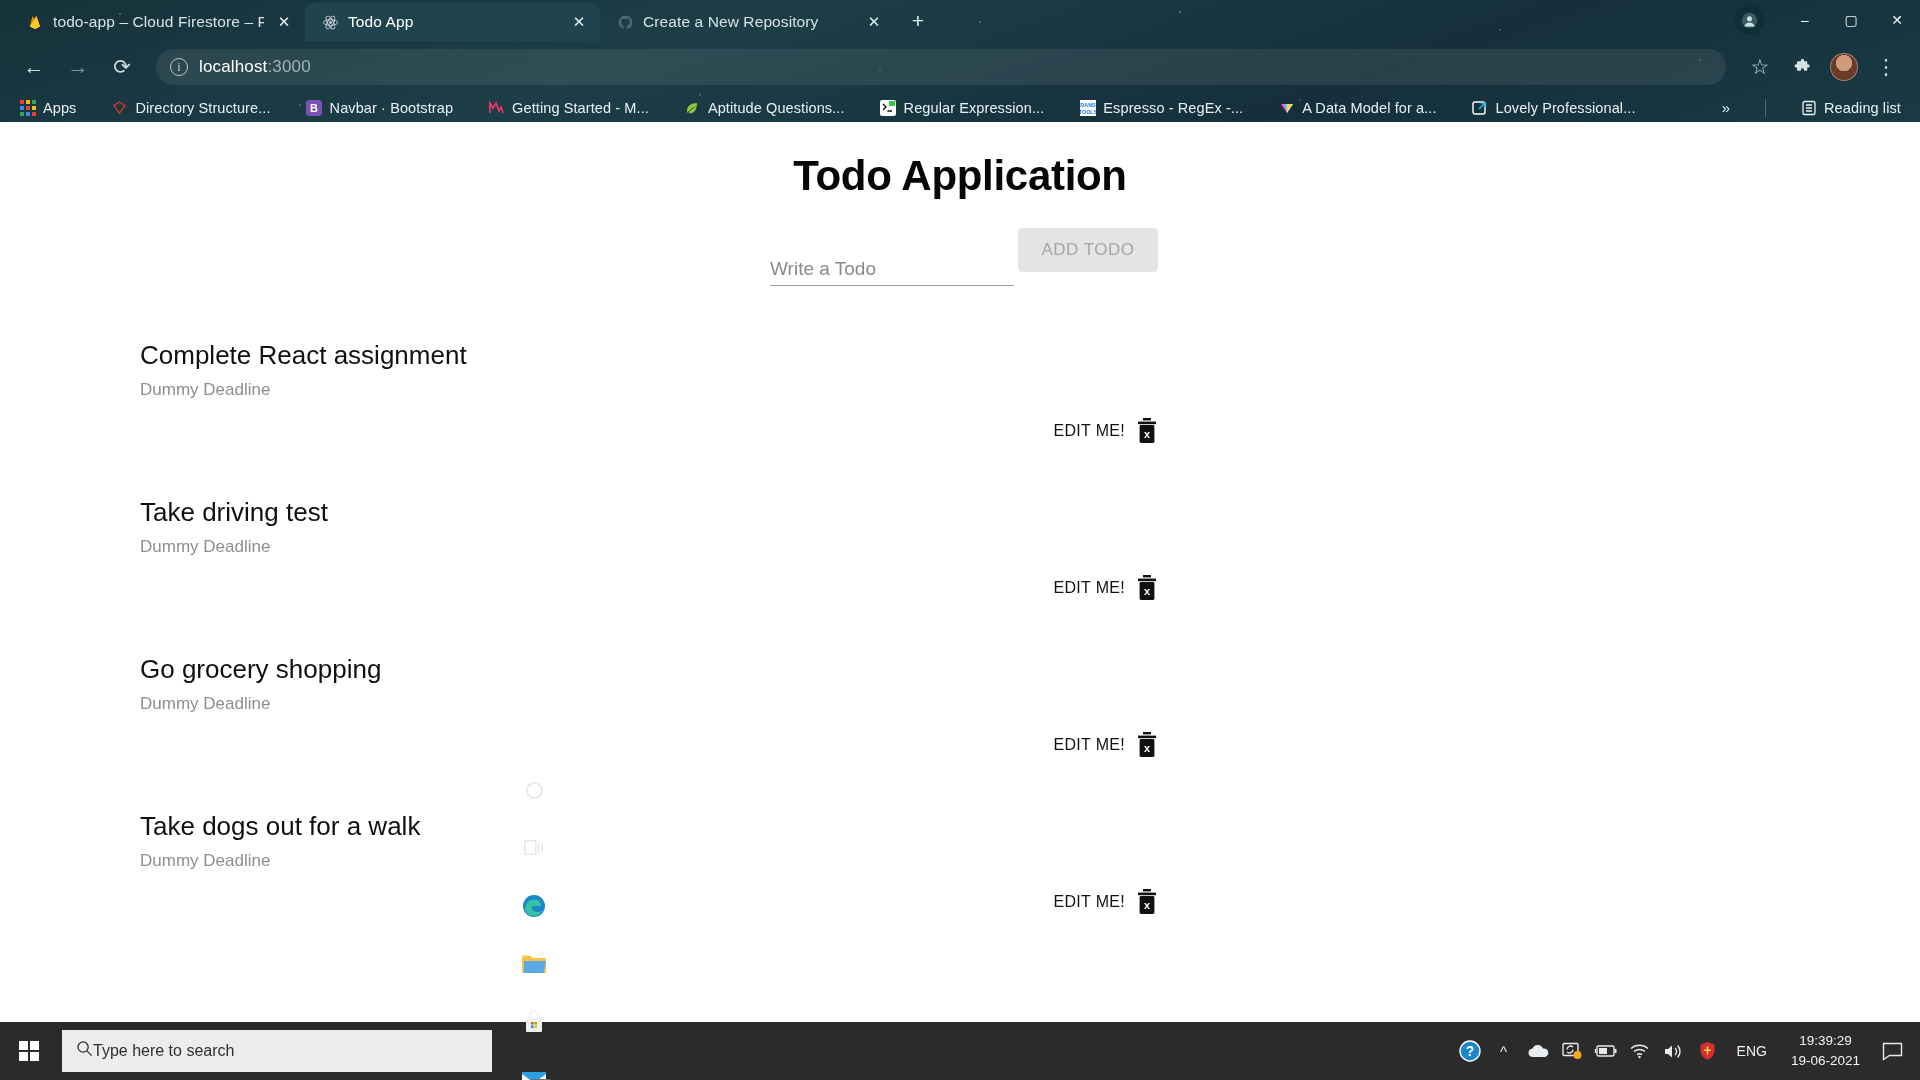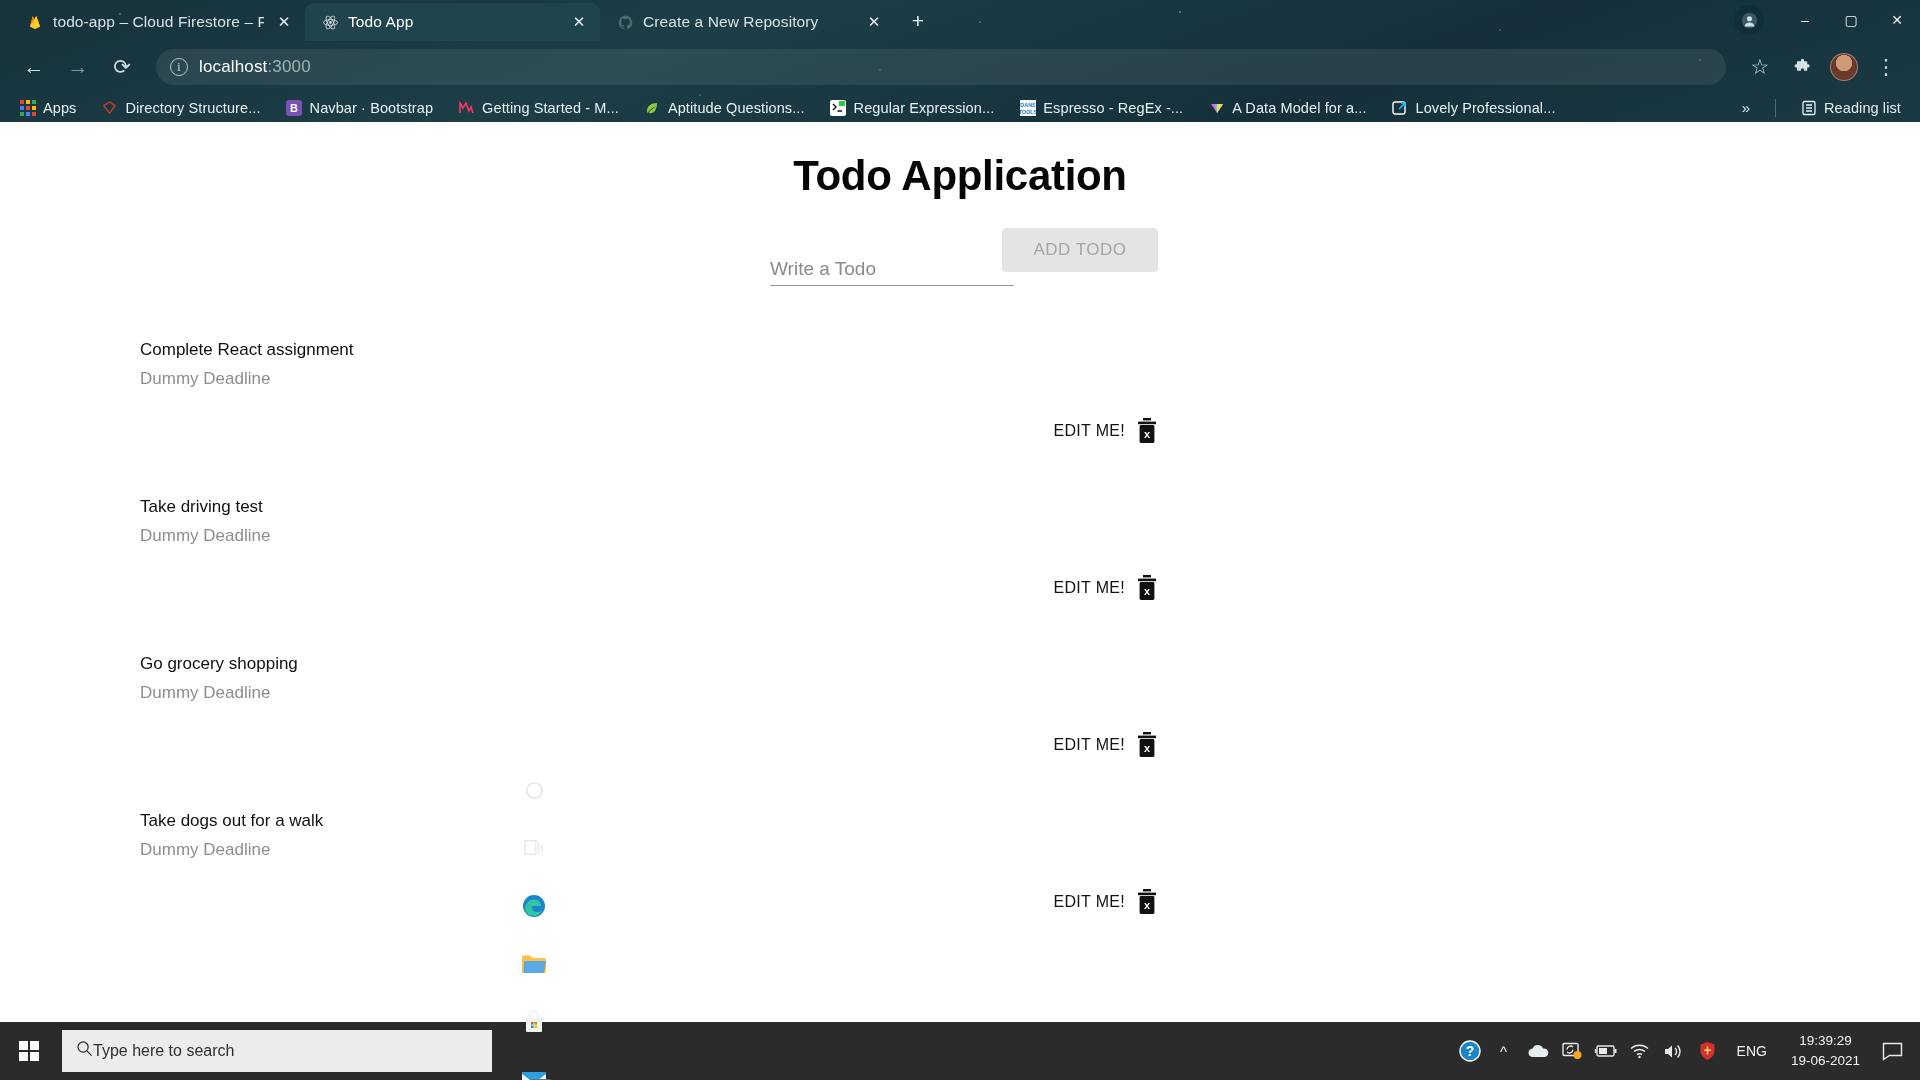--- a/index.html
+++ b/index.html
@@ -73,21 +73,21 @@
   .url .host { color:#ffffff; }
   .url .port { color:#9fb3b7; }
   .nav-right { display:flex; align-items:center; gap:2px; }
   .avatar-img { width:28px; height:28px; border-radius:50%;
     background:radial-gradient(circle at 50% 35%, #cf9a77 0 38%, #6a3a2a 39% 100%);
     border:1px solid rgba(255,255,255,.35); }
 
   
   .bookmarks {
     position:absolute; left:0; top:93px; width:1920px; height:29px;
-    display:flex; align-items:center; padding:0 10px; gap:7px;
+    display:flex; align-items:center; padding:0 10px; gap:17px;
     font-size:14.5px; color:#e8f1f2;
   }
   .bm { display:flex; align-items:center; gap:7px; padding:3px 9px; white-space:nowrap; }
   .bm-ico { width:17px; height:17px; flex:0 0 17px; display:flex; align-items:center; justify-content:center; font-size:12px; }
   .bm-label { letter-spacing:.1px; }
   .bm-spacer { flex:1 1 auto; }
   .bm-overflow { padding:0 10px; color:#dbe7e8; font-size:15px; }
   .bm-divider { width:1px; height:18px; background:rgba(255,255,255,.25); margin:0 8px; }
 
   .apps-grid { display:grid; grid-template-columns:repeat(3,4px); grid-template-rows:repeat(3,4px); gap:2px; }
@@ -105,28 +105,28 @@
   .add-row {
     position:relative; margin:40px auto 0; width:380px; height:56px;
   }
   .todo-input {
     position:absolute; left:0; bottom:10px; width:244px; height:34px;
     border:none; border-bottom:1px solid #9a9a9a; outline:none; background:transparent;
     font-size:19px; color:#222; font-family:"Liberation Sans", sans-serif;
   }
   .todo-input::placeholder { color:#8a8a8a; }
   .add-btn {
-    position:absolute; right:-8px; top:-12px; width:156px; height:44px;
+    position:absolute; right:-8px; top:-12px; width:140px; height:44px;
     background:#e4e4e4; color:#a6a6a6; border:none; border-radius:4px;
     font-size:17px; letter-spacing:.5px; font-family:"Liberation Sans", sans-serif;
   }
 
   .todo-list { margin-top:44px; }
   .todo-item { position:relative; height:157px; padding-left:140px; }
-  .todo-title { font-size:17px; color:#101010; line-height:1.2; }
+  .todo-title { font-size:26px; color:#101010; line-height:1.2; }
   .todo-deadline { font-size:17px; color:#8e8e8e; margin-top:9px; }
   .todo-actions {
     position:absolute; right:762px; top:78px; display:flex; align-items:center; gap:11px;
   }
   .edit-me { font-size:16px; font-weight:normal; color:#121212; letter-spacing:.3px; }
   .trash { width:22px; height:26px; }
 
   .activate-wm {
     position:absolute; right:66px; bottom:28px; text-align:left; color:#d2d2d2;
     pointer-events:none;

